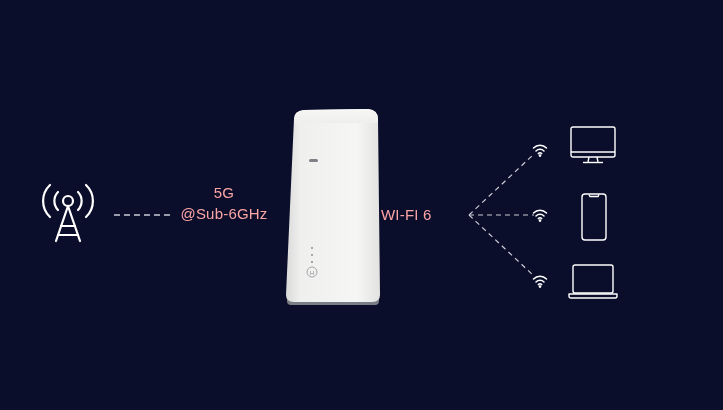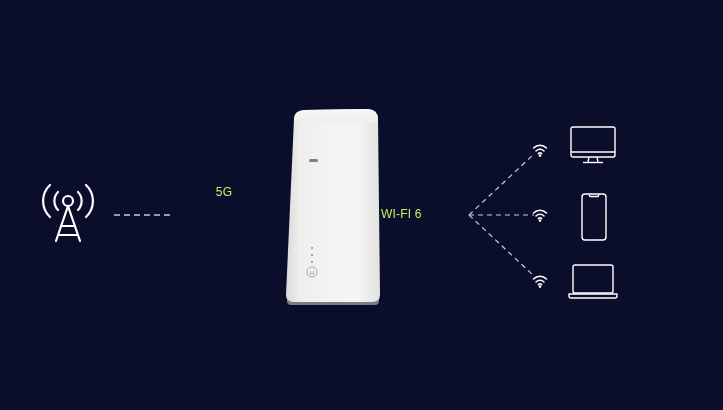--- a/index.html
+++ b/index.html
@@ -1,18 +1,18 @@
 <!DOCTYPE html>
 <html><head>
 <meta charset="utf-8">
 <style>
   html,body{margin:0;padding:0;}
   body{width:723px;height:410px;background:#0b0e2b;overflow:hidden;position:relative;font-family:"Liberation Sans",sans-serif;color:#fff;}
   .abs{position:absolute;}
-  .label{font-size:12px;color:#bef264;text-align:center;line-height:21px;letter-spacing:0.2px;}
+  .label{font-size:15px;color:#fca5a5;text-align:center;line-height:21px;letter-spacing:0.2px;}
   svg{display:block;}
 </style>
 </head>
 <body>
 
 <div class="abs" style="left:34px;top:180px;width:68px;height:64px;">
   <svg width="68" height="64" viewBox="0 0 68 64" fill="none" stroke="#fff" stroke-width="2.2" stroke-linecap="round" stroke-linejoin="round">
     <circle cx="34" cy="21" r="5"></circle>
     <path d="M24 12 A13 13 0 0 0 24 30"></path>
     <path d="M44 12 A13 13 0 0 1 44 30"></path>
@@ -26,20 +26,21 @@
 </div>
 
 <div class="abs" style="left:114px;top:214px;width:56px;height:2px;">
   <svg width="56" height="2">
       <line x1="0" y1="1" x2="56" y2="1" stroke="#c9ccd6" stroke-width="1.4" stroke-dasharray="6,4"></line>
     </svg>
 </div>
 
 <div class="abs label" style="left:170px;top:182px;width:108px;">
   <div>5G</div>
+  <div>@Sub-6GHz</div>
 </div>
 
 <div class="abs" style="left:280px;top:105px;width:112px;height:205px;">
   <svg width="112" height="205" viewBox="0 0 112 205">
     <defs>
       <linearGradient id="rb" x1="0" x2="1" y1="0" y2="0">
         <stop offset="0" stop-color="#d9dad9"></stop>
         <stop offset="0.15" stop-color="#efefee"></stop>
         <stop offset="0.75" stop-color="#f6f6f5"></stop>
         <stop offset="1" stop-color="#e2e2e1"></stop>

